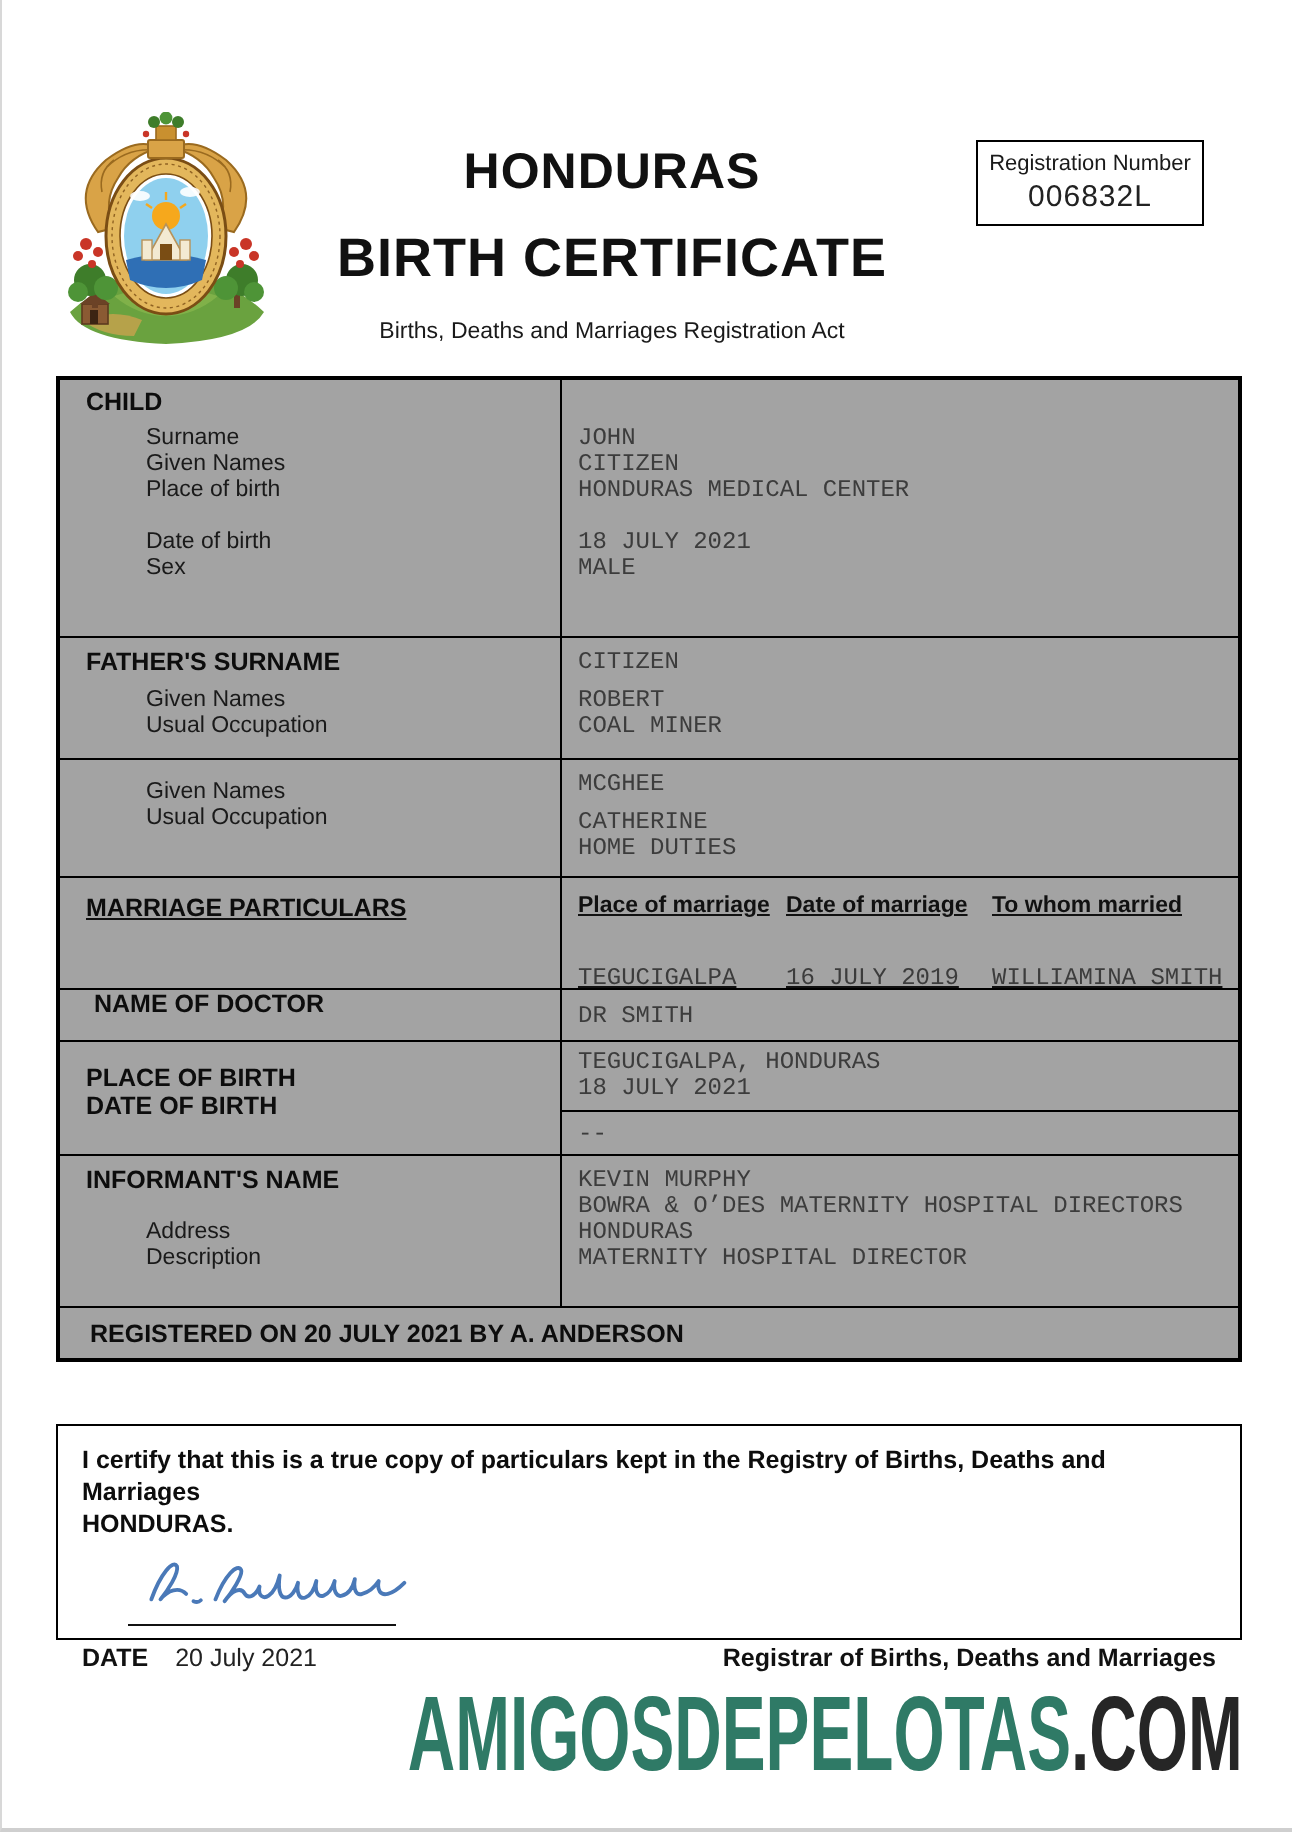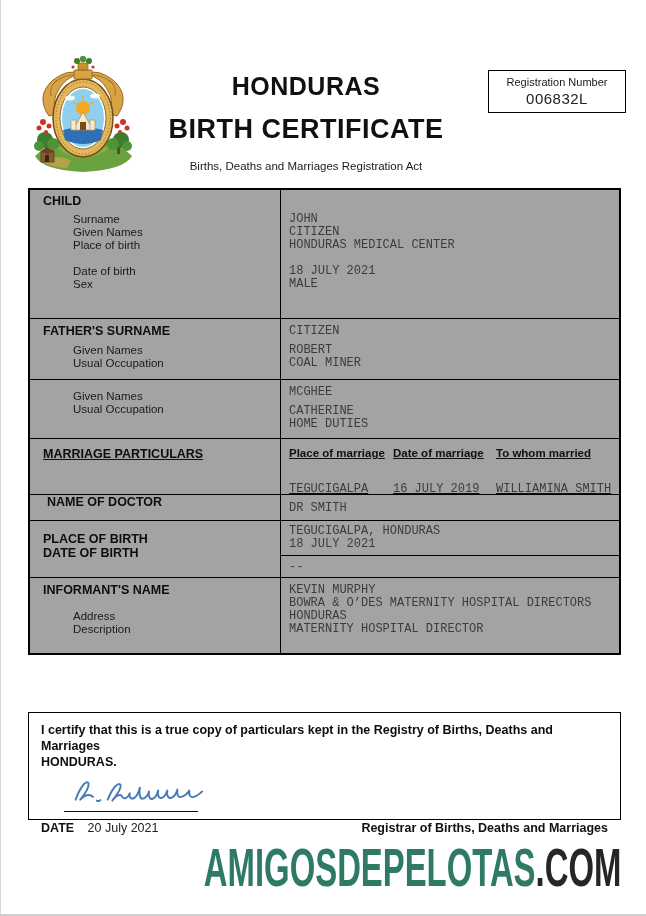--- a/index.html
+++ b/index.html
@@ -15,21 +15,21 @@
   }
 
   
   .coat { position: absolute; left: 26px; top: 56px; width: 112px; height: 122px; }
   .titleblock { position: absolute; left: 140px; top: 72px; width: 330px; text-align: center; }
   .country   { font-size: 25px; font-weight: bold; letter-spacing: .5px; }
   .doctitle  { font-size: 27px; font-weight: bold; margin-top: 13px; letter-spacing: .5px; }
   .subtitle  { font-size: 11.5px; margin-top: 15px; color: #1a1a1a; }
 
   .regbox {
-    position: absolute; left: 487px; top: 70px; width: 138px; height: 43px;
+    position: absolute; left: 487px; top: 70px; width: 114px; height: 43px;
     border: 1px solid #000; text-align: center; padding-top: 4px;
   }
   .regbox .reglabel { font-size: 11px; line-height: 15px; color: #1a1a1a; }
   .regbox .regnum   { font-size: 15px; line-height: 18px; letter-spacing: .5px; color: #222; }
 
   
   .bc-table { position: absolute; left: 27px; top: 188px; width: 593px; border: 2px solid #000; background: #a3a3a3; }
   .row { display: flex; border-top: 1px solid #000; }
   .row:first-child { border-top: none; }
   .cell-l { flex: 0 0 250px; width: 250px; padding-left: 13px; }
@@ -294,20 +294,23 @@
       <div class="lbl ind ln13">Description</div>
     </div>
     <div class="cell-r">
       <div class="mono ln13">KEVIN MURPHY</div>
       <div class="mono ln13">BOWRA &amp; O’DES MATERNITY HOSPITAL DIRECTORS</div>
       <div class="mono ln13">HONDURAS</div>
       <div class="mono ln13">MATERNITY HOSPITAL DIRECTOR</div>
     </div>
   </div>
 
+  <div class="row row-registered">
+    <div class="cell-full sec">REGISTERED ON 20 JULY 2021 BY A. ANDERSON</div>
+  </div>
 
 </div>
 
 <div class="certbox">
   <div class="cert-line">I certify that this is a true copy of particulars kept in the Registry of Births, Deaths and Marriages</div>
   <div class="cert-line">HONDURAS.</div>
   <div class="sigwrap">
     <svg width="150" height="33" viewBox="0 0 150 36">
       <g fill="none" stroke="#4A79B8" stroke-width="2.1" stroke-linecap="round" stroke-linejoin="round">
         <path d="M7 28 C12 14 19 6 21 10 C22 14 16 23 12 28 C16 23 22 21 26 25"></path>

